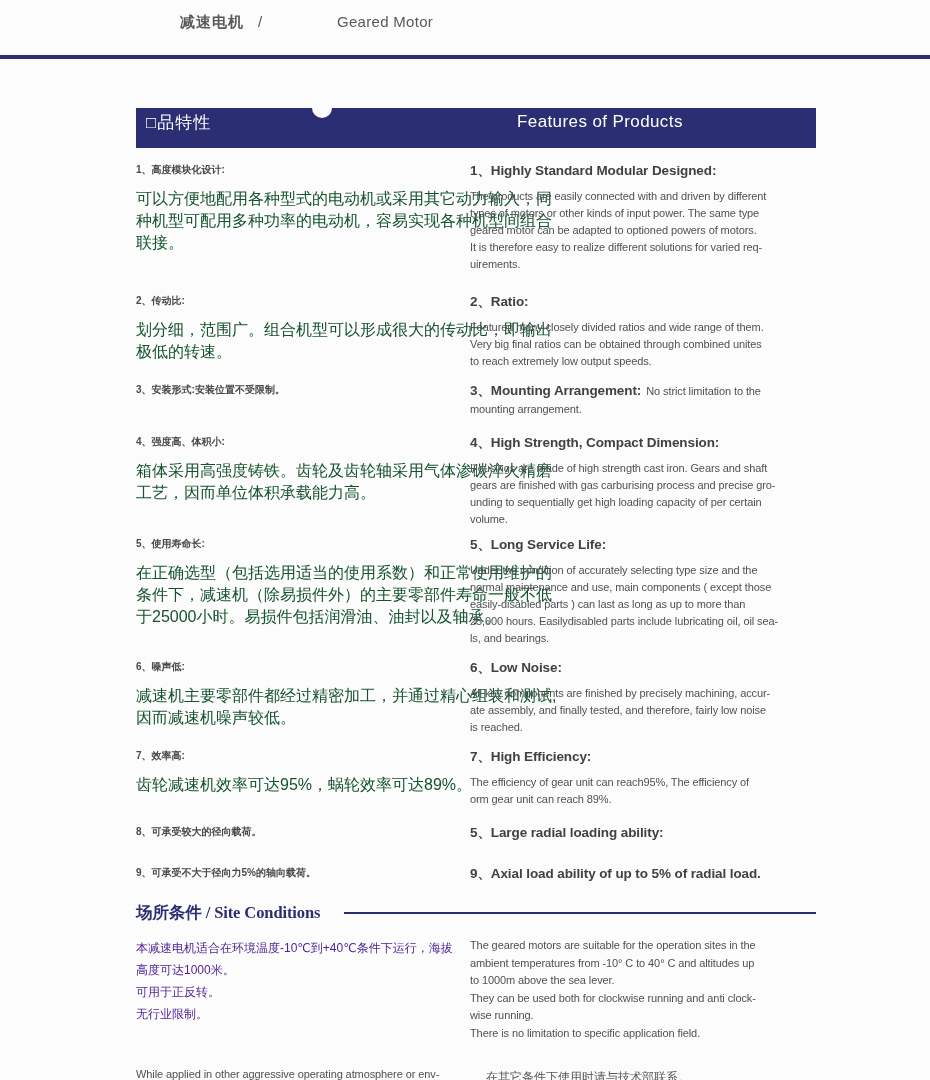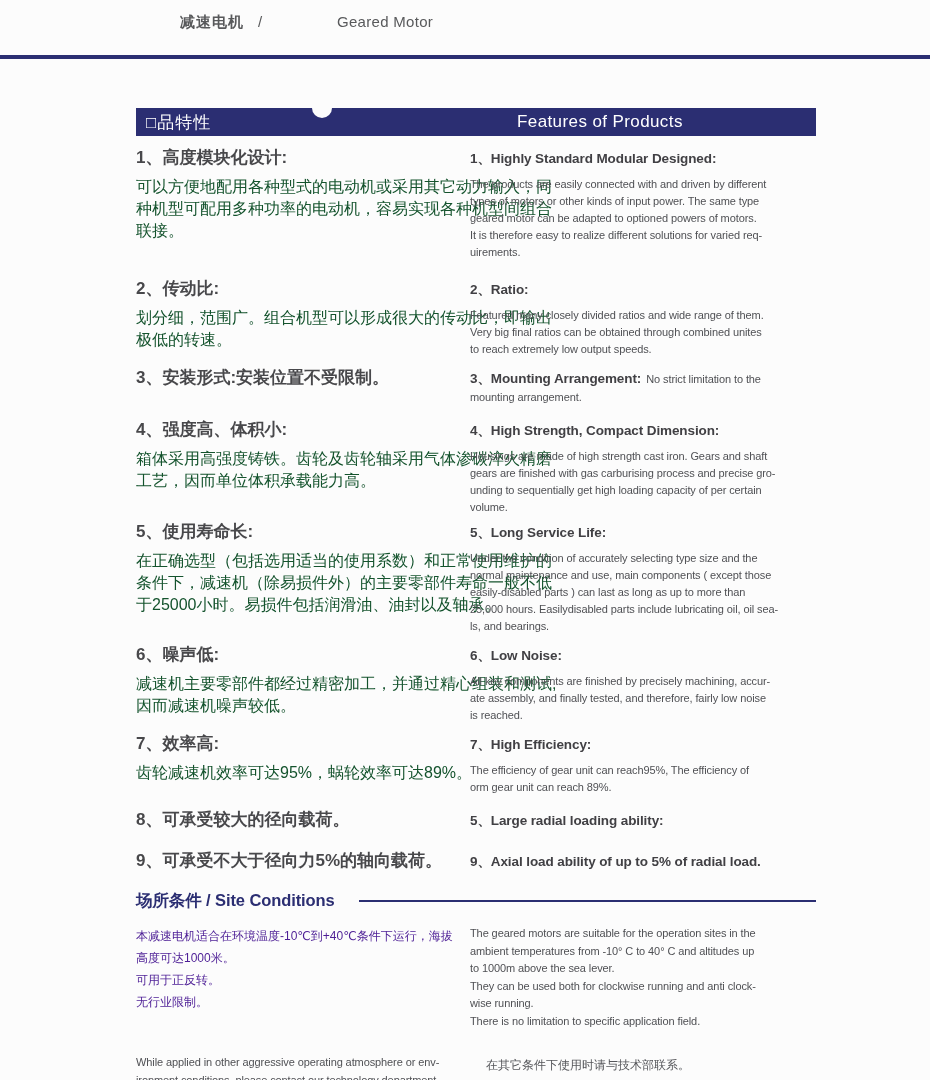--- a/index.html
+++ b/index.html
@@ -11,46 +11,46 @@
   .pre{white-space:pre;}
   
   .top-header{position:relative;height:55px;}
   .h-cn{position:absolute;left:180px;top:13px;font-size:15px;font-weight:700;color:#58595B;letter-spacing:1px;}
   .h-slash{position:absolute;left:258px;top:13px;font-size:15px;color:#58595B;}
   .h-en{position:absolute;left:337px;top:13px;font-size:15px;color:#58595B;letter-spacing:.3px;}
   .top-rule{height:4px;background:#2B2E72;width:100%;}
   
   .content{margin-left:136px;width:680px;}
   
-  .features-bar{position:relative;margin-top:49px;height:28px;background:#2B2E72;}
+  .features-bar{position:relative;margin-top:49px;height:40px;background:#2B2E72;}
   .bar-notch{position:absolute;left:176px;top:-10px;width:20px;height:20px;border-radius:50%;background:#fcfcfc;}
   .bar-cn{position:absolute;left:10px;top:3px;font-size:17px;font-weight:500;color:#ffffff;letter-spacing:1px;}
   .bar-en{position:absolute;left:351px;top:4px;font-size:17px;font-weight:400;color:#ffffff;letter-spacing:.4px;margin-left:30px;}
   
   .row{display:flex;justify-content:space-between;}
   .col.cn{width:330px;}
   .col.en{width:346px;}
   .feature-row{display:flex;justify-content:space-between;}
   .feature-row:nth-child(1){margin-top:14px}
   .feature-row:nth-child(2){margin-top:20px}
   .feature-row:nth-child(3){margin-top:12px}
   .feature-row:nth-child(4){margin-top:16px}
   .feature-row:nth-child(5){margin-top:8px}
   .feature-row:nth-child(6){margin-top:12px}
   .feature-row:nth-child(7){margin-top:12px}
   .feature-row:nth-child(8){margin-top:16px}
   .feature-row:nth-child(9){margin-top:24px}
-  .head-cn{font-size:17px;font-weight:600;color:#48484B;line-height:16px;}
+  .head-cn{font-size:10px;font-weight:600;color:#48484B;line-height:16px;}
   .body-cn{font-size:16px;color:#14532d;line-height:22px;margin-top:10px;}
   .head-en{font-size:13.5px;font-weight:700;color:#414044;line-height:17px;letter-spacing:-.1px;}
   .body-en{font-size:11px;font-weight:500;color:#4F5054;line-height:17px;margin-top:9px;letter-spacing:-.1px;}
   .inline-body{font-size:11px;font-weight:400;color:#4F5054;margin-left:5px;letter-spacing:-.1px;}
   
   .site-head{display:flex;align-items:center;margin-top:20px;height:22px;}
-  .site-title{font-size:16.5px;font-weight:700;color:#2B2E72;letter-spacing:-.1px;}
+  .site-title{font-size:16.5px;font-weight:700;color:#2B2E72;letter-spacing:-.1px;font-family:Liberation Serif, serif;}
   .site-rule{flex:1;height:2px;background:#2B2E72;margin-left:24px;}
   .site-body{margin-top:13px;}
   .site-body .cn-text{font-size:12px;color:#4c1d95;line-height:22px;}
   .site-body .en-text{font-size:11px;font-weight:500;color:#4F5054;line-height:17.5px;letter-spacing:-.1px;}
   .site-note{margin-top:24px;}
   .site-note .cn-text{font-size:12px;color:#55565A;line-height:22px;}
   .site-note .en-text{font-size:11px;font-weight:500;color:#4F5054;line-height:17.5px;letter-spacing:-.1px;}
 </style>
 </head>
 <body>

